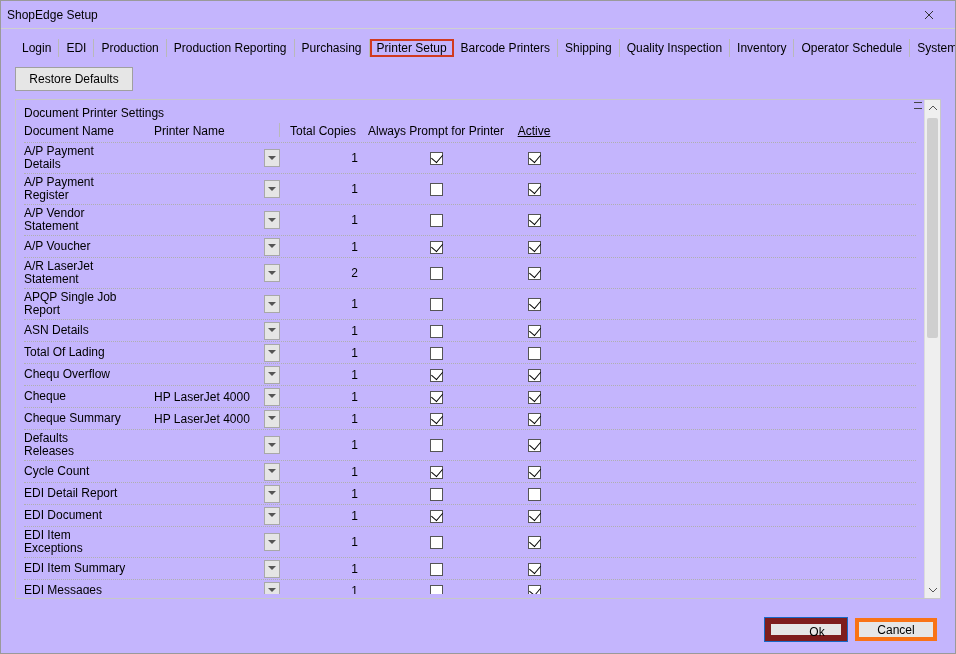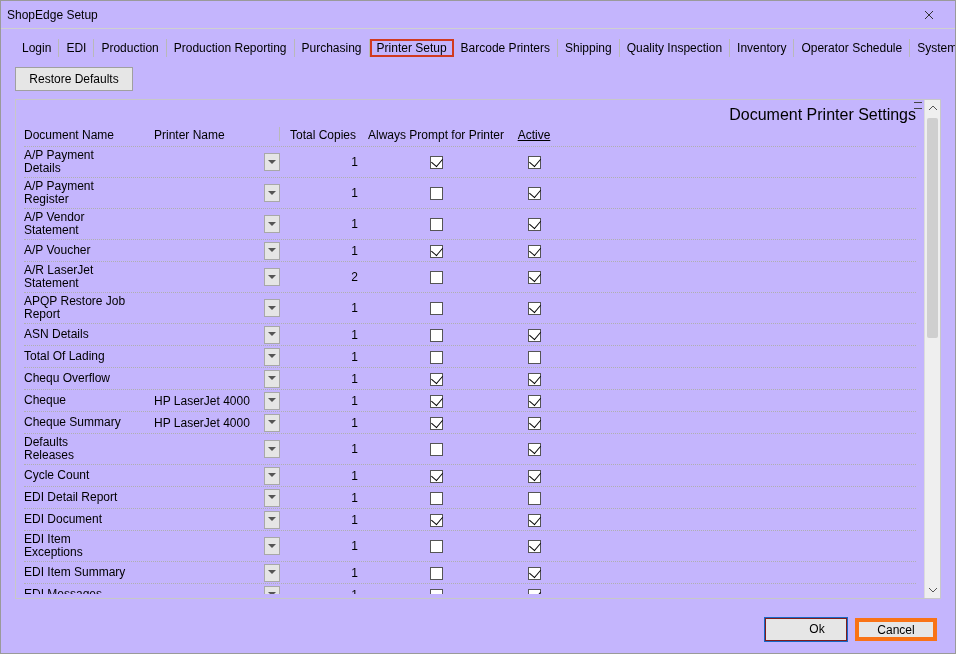--- a/index.html
+++ b/index.html
@@ -81,22 +81,22 @@
     overflow: hidden;
   }
   .grid-wrap {
     flex: 1;
     overflow: hidden;
     display: flex;
     flex-direction: column;
     padding: 4px 8px 4px 8px;
   }
   .grid-title {
-    text-align: right;
-    font-size: 16px;
+    text-align: left;
+    font-size: 12px;
     padding: 2px 0 4px 0;
   }
   .grid-head {
     display: flex;
     font-size: 12px;
     padding-bottom: 4px;
   }
   .col-name   { width: 130px; }
   .col-printer{ width: 110px; }
   .col-dd     { width: 16px; }
@@ -216,21 +216,21 @@
   }
   .footer button {
     width: 82px;
     height: 23px;
     font-size: 12px;
     background: #e6e6e6;
     border: 4px solid #f97316;
     cursor: pointer;
   }
   .footer button.primary {
-    border: 1px solid #7f1d1d;
+    border: 6px solid #7f1d1d;
     outline: 1px solid #1768c7;
     padding-left: 28px;
   }
 </style>
 </head>
 <body>
 
 <div class="window">
 
   <div class="titlebar">
@@ -347,21 +347,21 @@
                 <svg width="8" height="5">
                   <path d="M0 0 L4 4 L8 0" fill="#555"></path>
                 </svg>
               </div>
               <div class="cell copies">2</div>
               <div class="cell prompt"><span class="chk"></span></div>
               <div class="cell active"><span class="chk checked"></span></div>
             </div>
             <div class="row">
               <div class="cell name">
-                <div>APQP Restore Job</div>
+                <div>APQP Single Job</div>
                 <div>Report</div>
               </div>
               <div class="cell printer"></div>
               <div class="cell dd">
                 <svg width="8" height="5">
                   <path d="M0 0 L4 4 L8 0" fill="#555"></path>
                 </svg>
               </div>
               <div class="cell copies">1</div>
               <div class="cell prompt"><span class="chk"></span></div>

